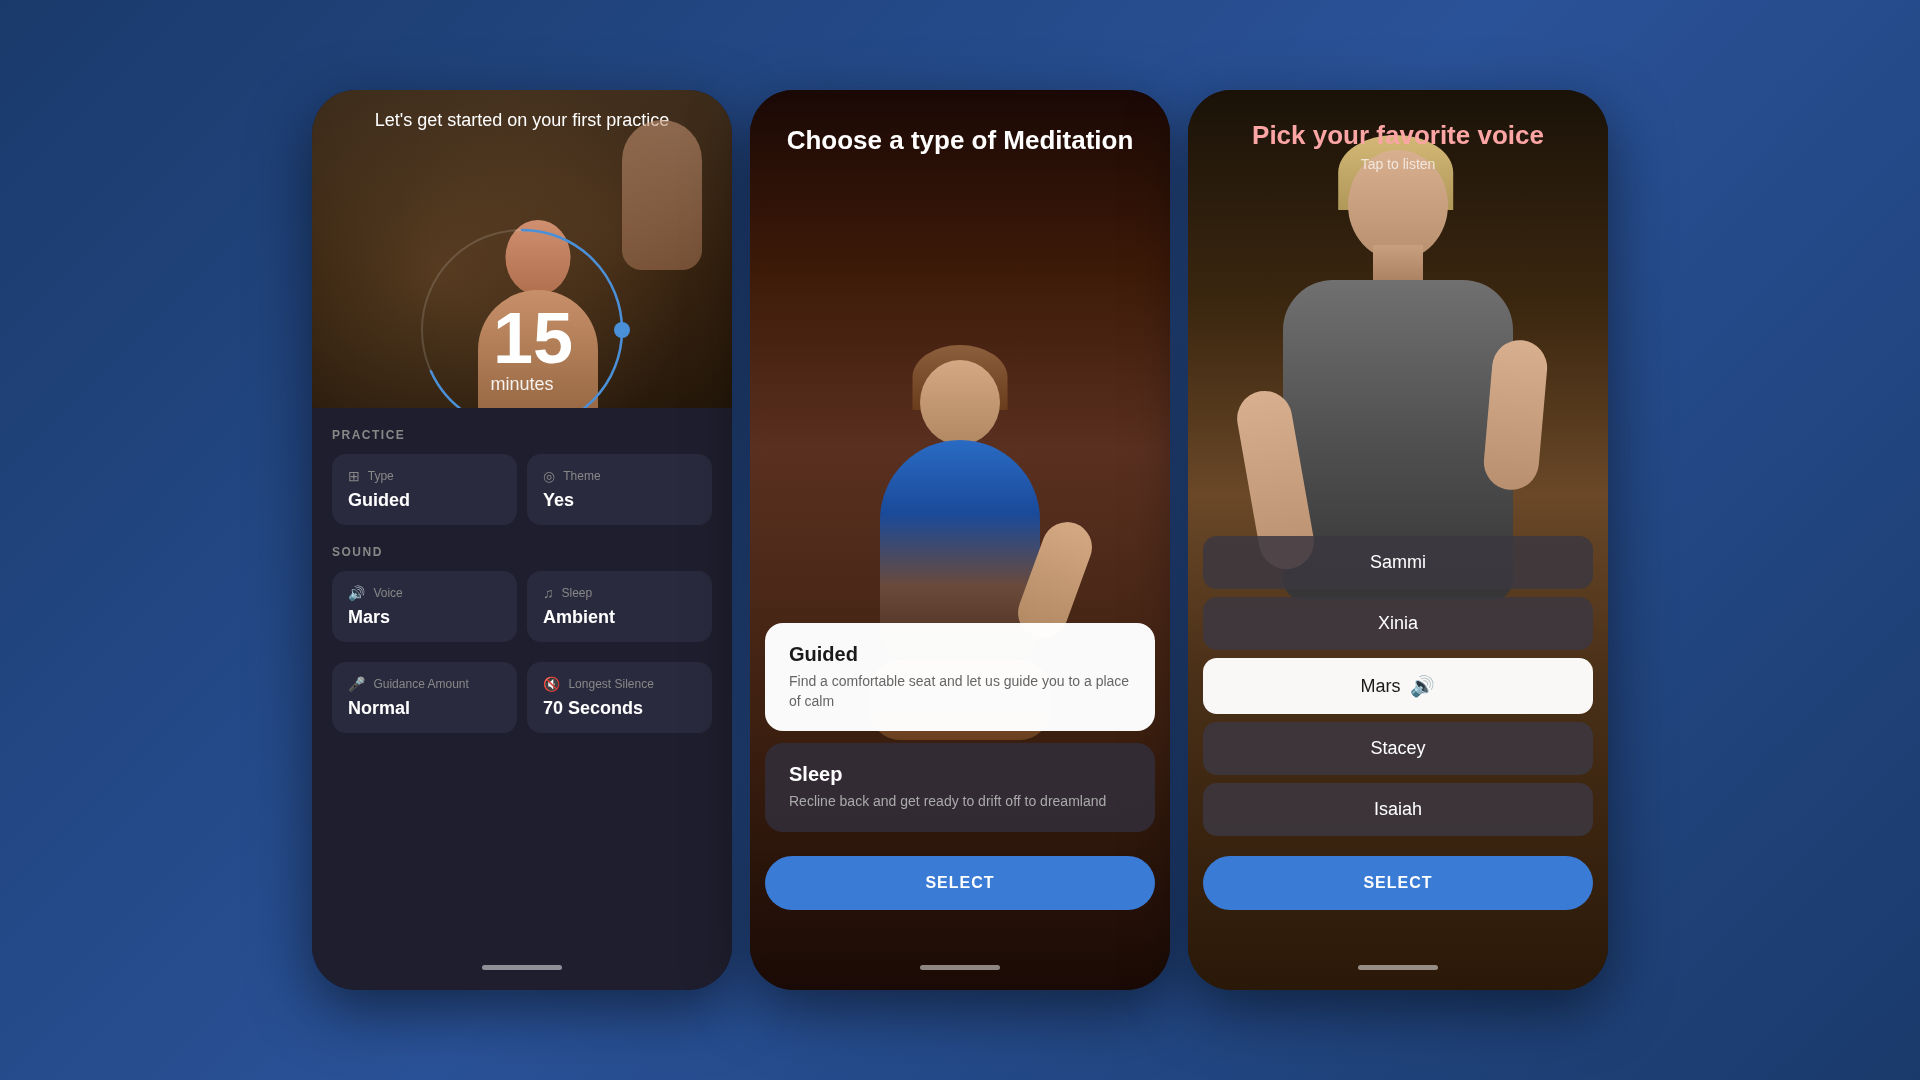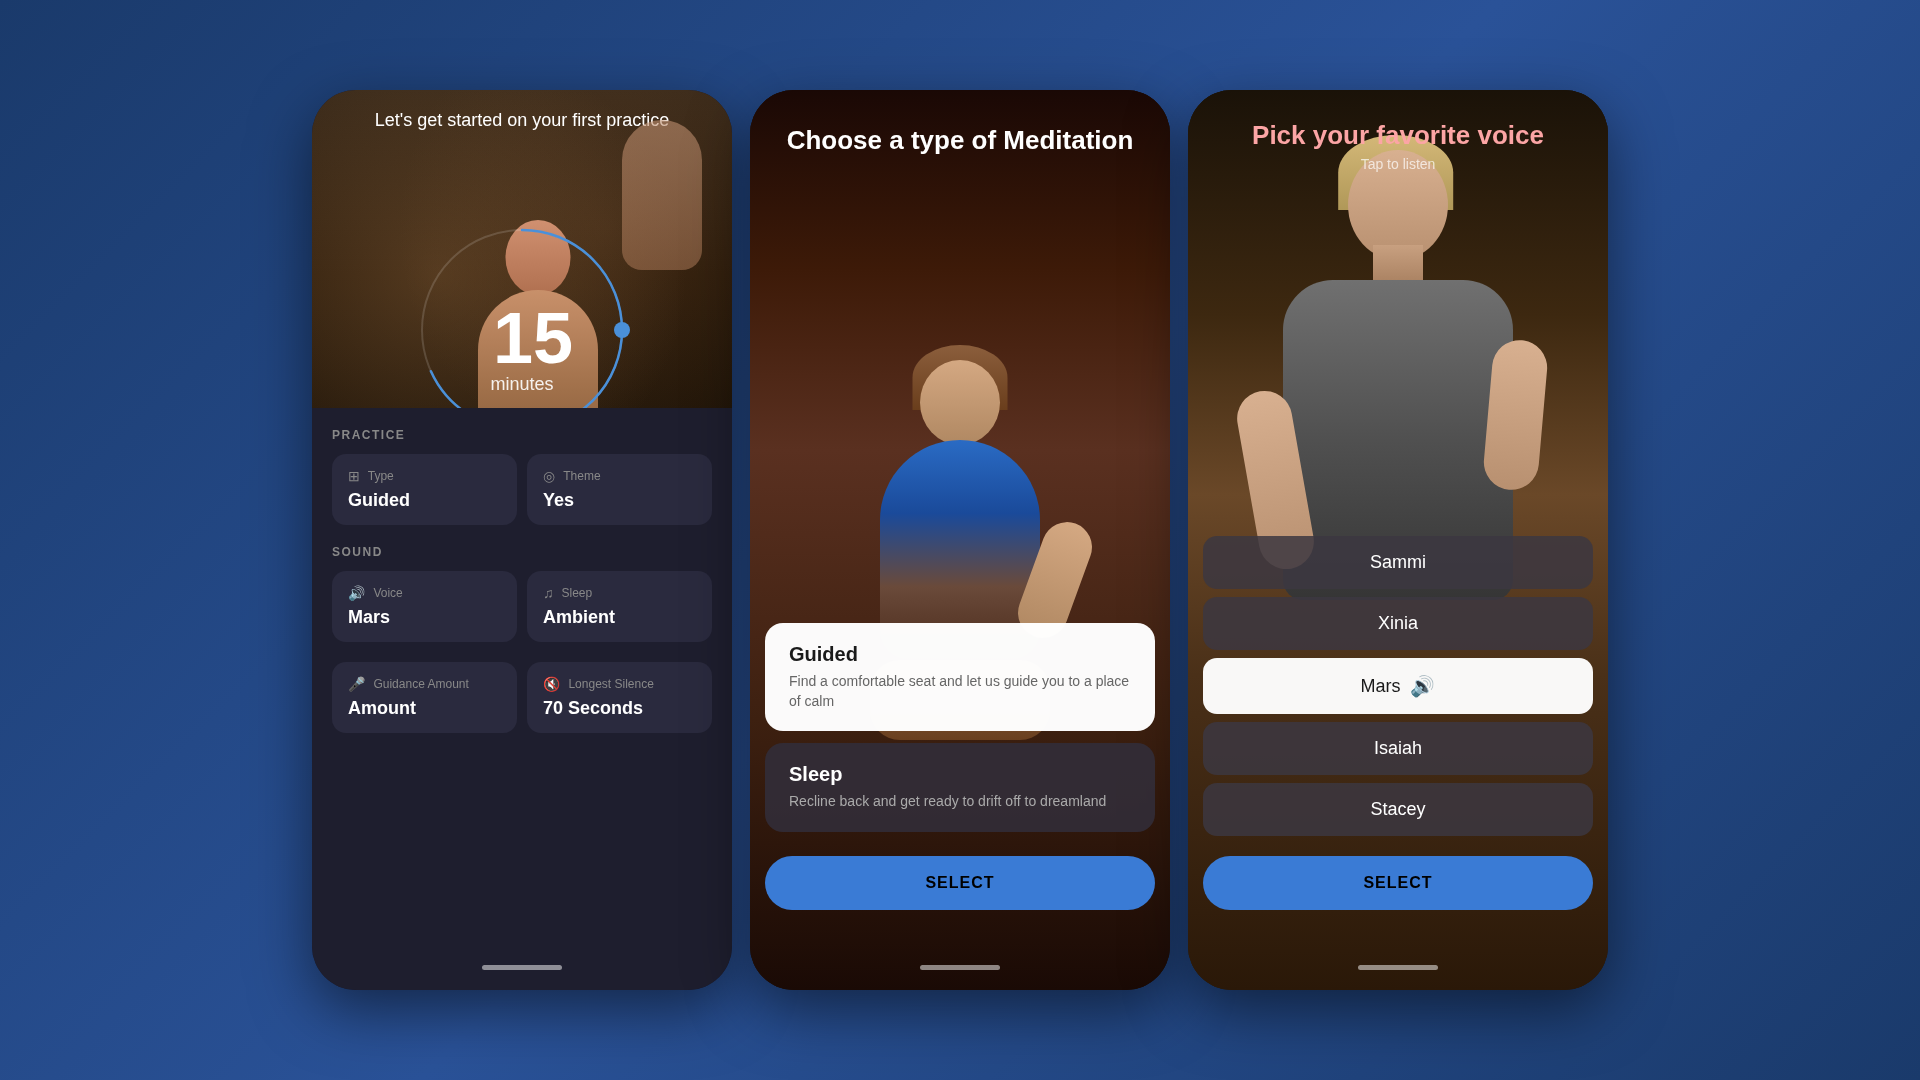--- a/index.html
+++ b/index.html
@@ -269,21 +269,21 @@
     .option-card.dark .option-title {
       color: white;
     }
     .option-card.dark .option-desc {
       color: #aaa;
     }
 
     .select-btn {
       width: 100%;
       background: #3a7bd5;
-      color: #000000;
+      color: #ffffff;
       border: none;
       border-radius: 30px;
       padding: 18px;
       font-size: 16px;
       font-weight: 700;
       letter-spacing: 1px;
       cursor: pointer;
       margin-top: 12px;
     }
 
@@ -421,21 +421,21 @@
             <div class="info-card-value">Ambient</div>
           </div>
         </div>
 
         <div class="grid-2col">
           <div class="info-card">
             <div class="info-card-header">
               <span class="icon-small">🎤</span>
               <span>Guidance Amount</span>
             </div>
-            <div class="info-card-value">Amount</div>
+            <div class="info-card-value">Normal</div>
           </div>
           <div class="info-card">
             <div class="info-card-header">
               <span class="icon-small">🔇</span>
               <span>Longest Silence</span>
             </div>
             <div class="info-card-value">70 Seconds</div>
           </div>
         </div>
 
@@ -526,25 +526,25 @@
         <div class="voice-item">
           <span>Xinia</span>
         </div>
         
         <div class="voice-item active">
           <span>Mars</span>
           <span class="speaker-icon">🔊</span>
         </div>
         
         <div class="voice-item">
+          <span>Stacey</span>
+        </div>
+        
+        <div class="voice-item">
           <span>Isaiah</span>
-        </div>
-        
-        <div class="voice-item">
-          <span>Stacey</span>
         </div>
 
         <button class="select-btn">SELECT</button>
       </div>
 
       <div class="scroll-indicator" style="position:absolute;bottom:20px;left:50%;transform:translateX(-50%);"></div>
     </div>
 
   </div>
 

